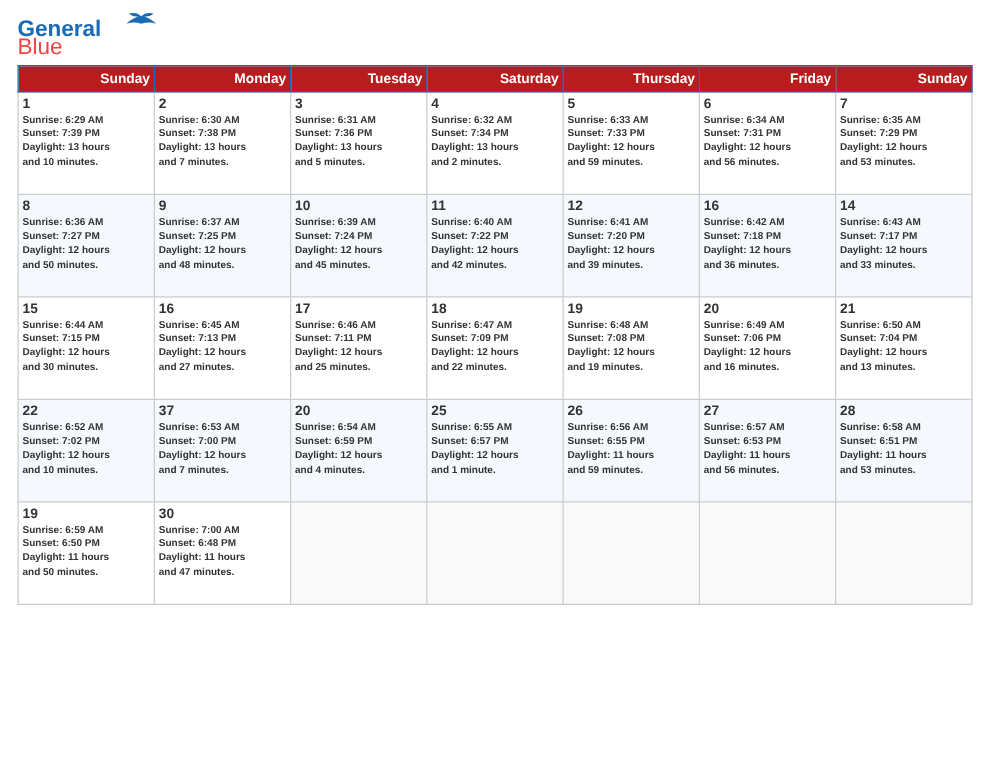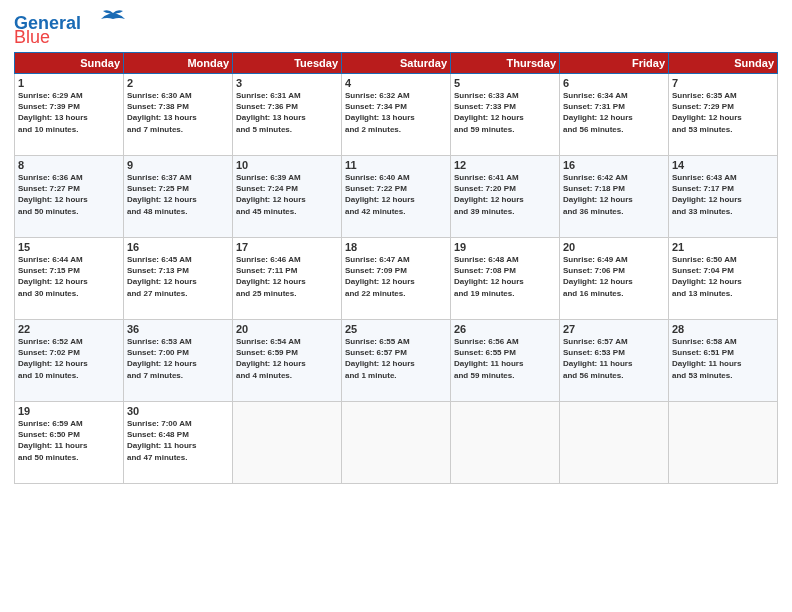--- a/index.html
+++ b/index.html
@@ -210,21 +210,21 @@
             <span class="day-num">21</span>
             <div class="cell-text">Sunrise: 6:50 AM<br>Sunset: 7:04 PM<br>Daylight: 12 hours<br>and 13 minutes.</div>
           </td>
         </tr>
         <tr>
           <td>
             <span class="day-num">22</span>
             <div class="cell-text">Sunrise: 6:52 AM<br>Sunset: 7:02 PM<br>Daylight: 12 hours<br>and 10 minutes.</div>
           </td>
           <td>
-            <span class="day-num">36</span>
+            <span class="day-num">37</span>
             <div class="cell-text">Sunrise: 6:53 AM<br>Sunset: 7:00 PM<br>Daylight: 12 hours<br>and 7 minutes.</div>
           </td>
           <td>
             <span class="day-num">20</span>
             <div class="cell-text">Sunrise: 6:54 AM<br>Sunset: 6:59 PM<br>Daylight: 12 hours<br>and 4 minutes.</div>
           </td>
           <td>
             <span class="day-num">25</span>
             <div class="cell-text">Sunrise: 6:55 AM<br>Sunset: 6:57 PM<br>Daylight: 12 hours<br>and 1 minute.</div>
           </td>

